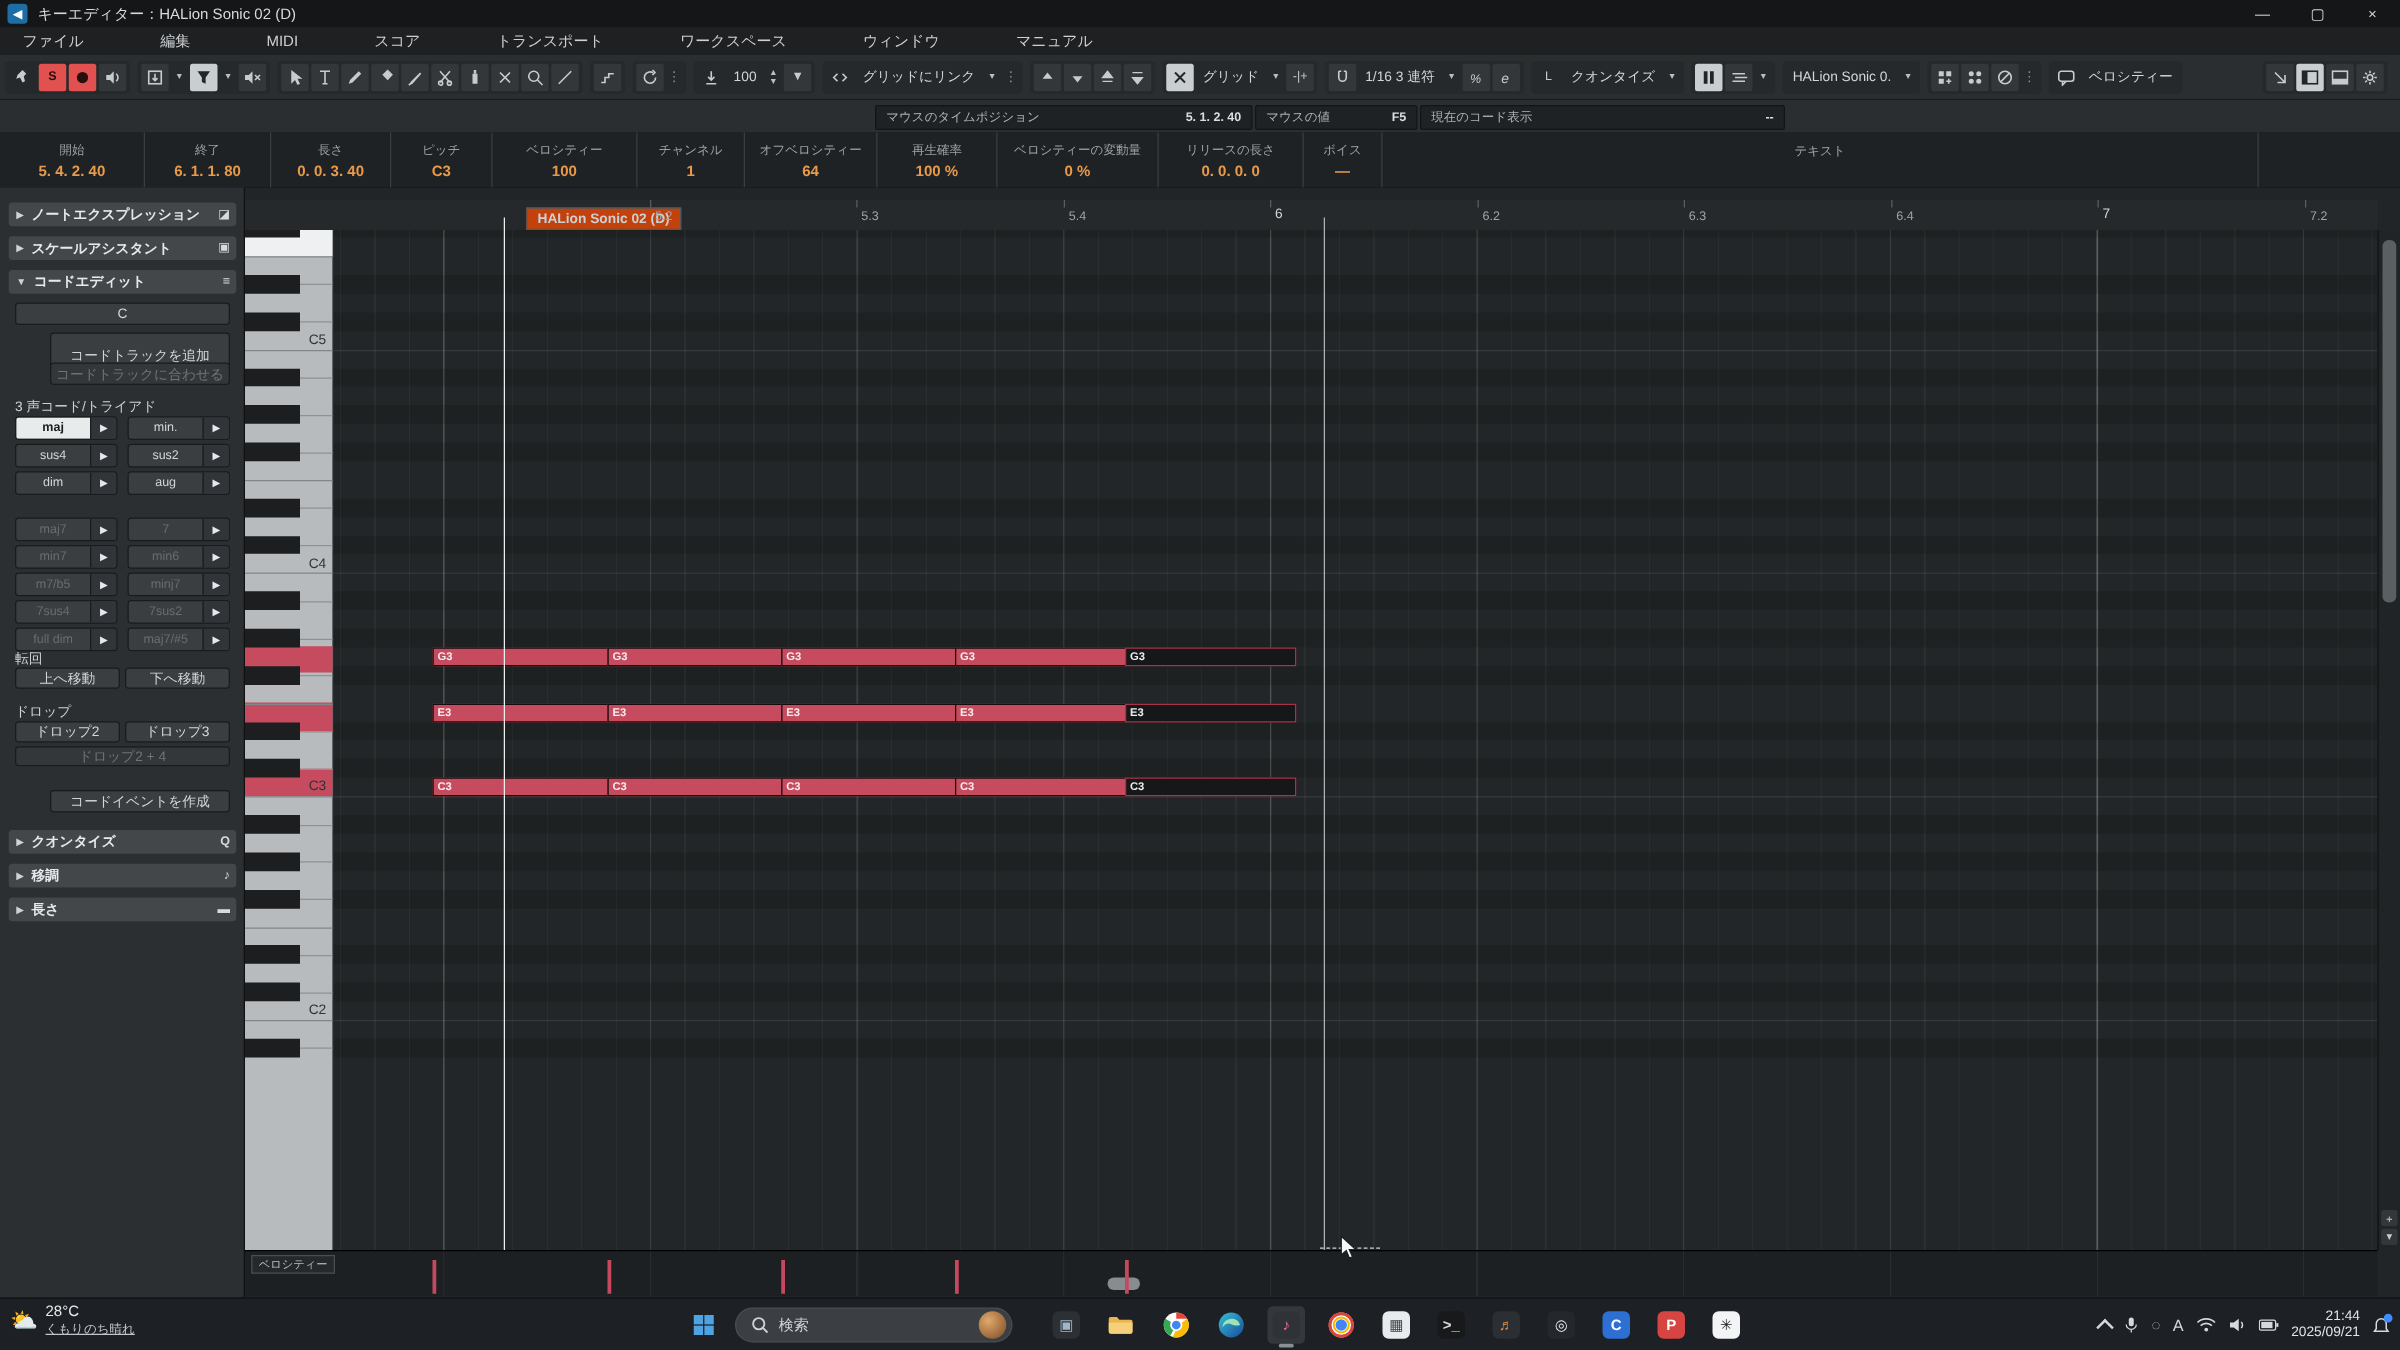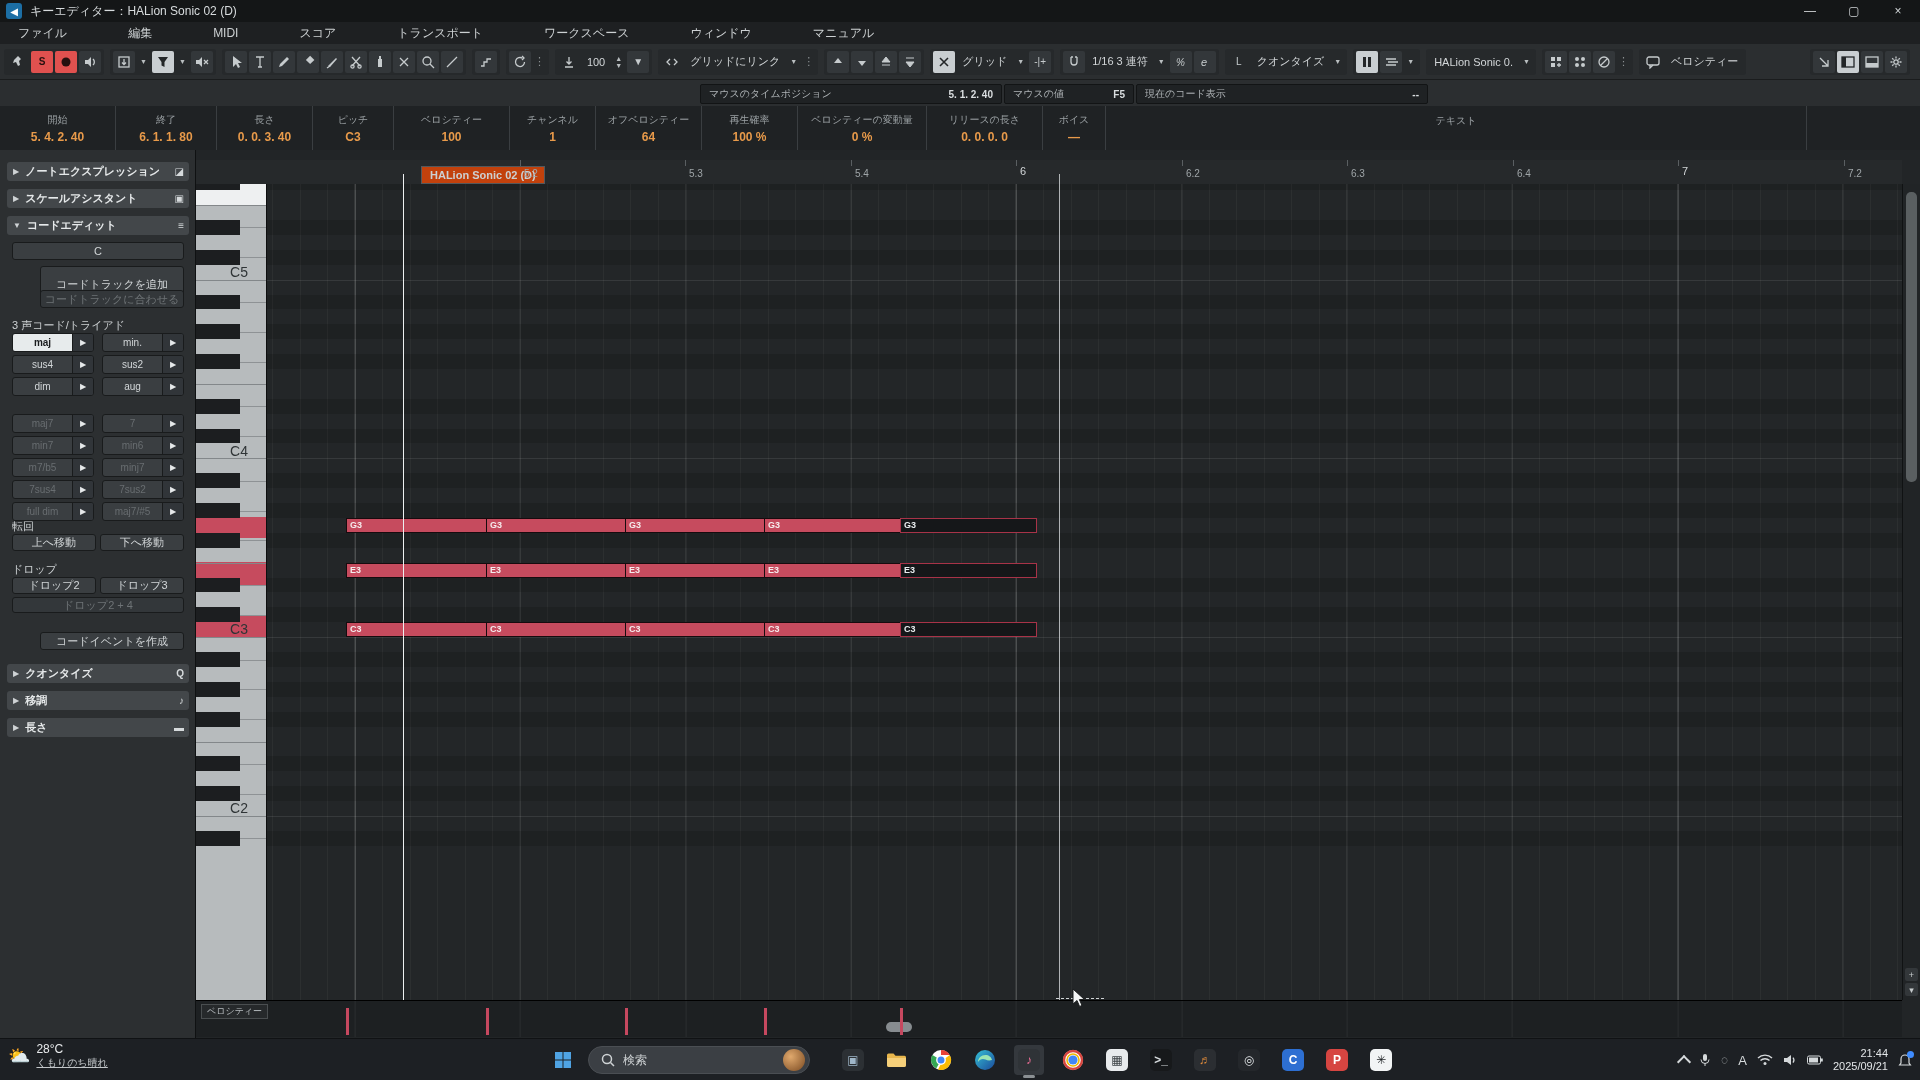--- a/index.html
+++ b/index.html
@@ -60,21 +60,21 @@
   .tick-lab.bar{top:5px;font-size:11px;color:#d2d6d8;}
   .tick-line{position:absolute;top:0;width:1px;height:6px;background:#5a5f62;}
   #part-tag{position:absolute;left:225px;top:6px;height:16px;background:#c2410c;border:1px solid #54585b;color:#ccd0d2;font-size:11px;font-weight:bold;display:flex;align-items:center;padding:0 8px;}
   
   #keys{left:196px;top:34px;width:71px;height:816px;background:#b7bbbd;overflow:hidden;border-right:1px solid #0d0e0f;box-sizing:border-box;}
   .key-black{position:absolute;left:0;background:#1c1e20;width:44px;}
   .key-sep{position:absolute;left:0;width:71px;height:1px;background:#83878a;}
   .key-sep-r{position:absolute;left:44px;width:27px;height:1px;background:#8e9295;}
   .key-red{position:absolute;left:0;width:71px;background:#c64b5e;}
   .key-hl{position:absolute;left:0;width:71px;background:#eef0f1;}
-  .key-label{position:absolute;right:18px;font-size:14px;color:#2f3436;line-height:15px;}
+  .key-label{position:absolute;right:5px;font-size:11px;color:#2f3436;line-height:15px;}
   #grid{left:267px;top:34px;width:1635px;height:816px;background:#232628;overflow:hidden;}
   #gridlines{position:absolute;left:0;top:0;width:1635px;height:816px;
     background:
       repeating-linear-gradient(90deg, rgba(255,255,255,0.16) 0 1px, transparent 1px 661.3px),
       repeating-linear-gradient(90deg, rgba(255,255,255,0.085) 0 1px, transparent 1px 165.33px),
       repeating-linear-gradient(90deg, rgba(255,255,255,0.04) 0 1px, transparent 1px 27.55px);
     background-position:87.7px 0,87.6px 0,5px 0;}
   .gstripe{position:absolute;left:0;width:1635px;background:rgba(0,0,0,0.13);}
   .goct{position:absolute;left:0;width:1635px;height:1px;background:rgba(255,255,255,0.09);}
   .note{position:absolute;height:15px;background:#c64b5e;border:1px solid #170b0e;box-sizing:border-box;font-size:9px;font-weight:bold;color:#f6eced;line-height:13px;padding-left:3px;overflow:hidden;}

